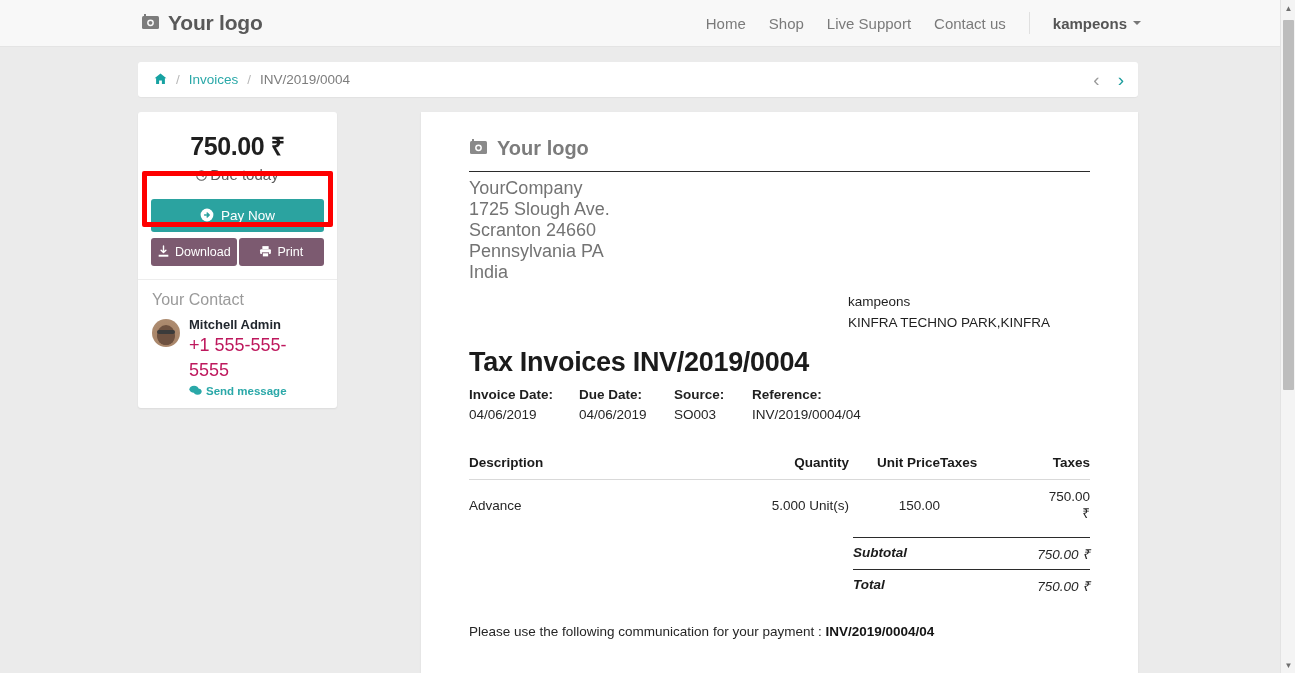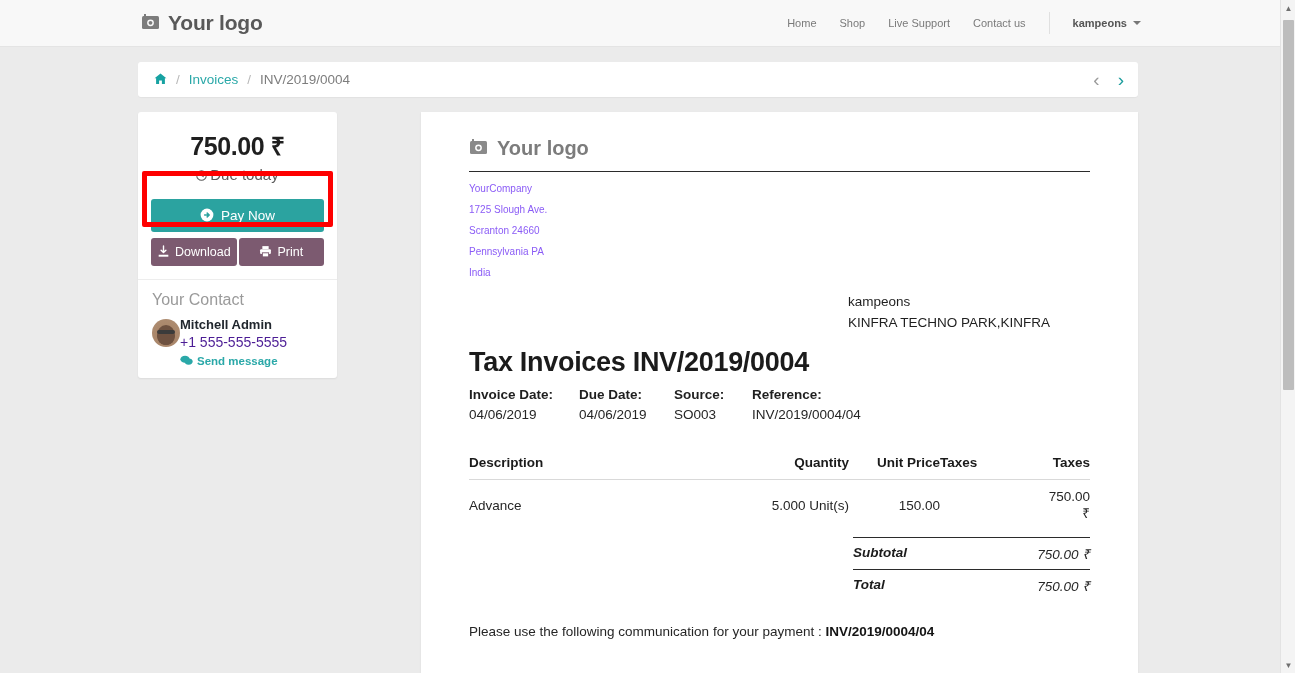--- a/index.html
+++ b/index.html
@@ -32,21 +32,21 @@
     gap: 8px;
   }
   #brand .cam { display:block; }
   #brand .brand-text {
     font-size: 21px; font-weight: bold; color: #595959;
     letter-spacing: -0.2px;
   }
   #navlinks {
     margin-left: auto; margin-right: 139px;
     display: flex; align-items: center; gap: 23px;
-    font-size: 11px;
+    font-size: 15px;
   }
   #navlinks a {
     color: #7a7a7a; text-decoration: none;
   }
   #navlinks .user {
     color: #555; font-weight: bold;
     display:flex; align-items:center; gap:6px;
     padding-left: 23px;
     border-left: 1px solid #e0e0e0;
     height: 22px;
@@ -110,38 +110,38 @@
     flex:1; background:#7c5a70; color:#fff;
     height:28px; border-radius:3px; border:0;
     display:flex;align-items:center;justify-content:center;gap:5px;
     font-size:12.5px; cursor:pointer;
   }
   #contact-sec {
     border-top:1px solid #ededed;
     padding: 11px 13px 11px 14px;
   }
   #contact-title { font-size:16px; color:#9a9a9a; margin-bottom:6px; }
-  #contact-row { display:flex; align-items:flex-start;margin-top:8px; }
+  #contact-row { display:flex; gap:9px; align-items:flex-start;margin-top:8px; }
   #avatar {
     width:28px;height:28px;border-radius:50%;
     flex-shrink:0; margin-top:2px;
     background: radial-gradient(circle at 50% 62%, #8a6a52 0%, #7d5f49 38%, #a9866a 39%, #b08f74 100%);
     position:relative; overflow:hidden;
   }
   #avatar .face {
     position:absolute; left:5px; top:6px; width:18px; height:20px;
     border-radius:50% 50% 45% 45%;
     background:#6e5140;
   }
   #avatar .glasses {
     position:absolute; left:5px; top:11px; width:18px; height:4px;
     background:#3b3b3b; border-radius:2px;
   }
   #contact-name { font-size:13px; font-weight:bold; color:#21272e; line-height:1.25; }
-  #contact-phone { font-size:14px; color:#4c1d95; line-height:1.35; }
+  #contact-phone { font-size:18px; color:#be185d; line-height:1.35; }
   #send-msg {
     font-size:11.5px; color:#2aa8a8; font-weight:bold;
     margin-top:3px; display:flex; align-items:center; gap:4px;
     text-decoration:none; cursor:pointer;
   }
   #powered {
     border-top:1px solid #ededed;
     background:#fafafa;
     text-align:center; padding:6px 0 7px 0;
     font-size:10.5px; color:#a8a8a8;
@@ -163,21 +163,21 @@
     position:absolute; left:421px; top:112px;
     width:717px; height:561px;
     background:#fff;
     box-shadow: 0 1px 2px rgba(0,0,0,.07);
     padding: 16px 48px 0 48px;
   }
   #doc-logo { display:flex; align-items:center; gap:9px; padding: 9px 0 11px 0; }
   #doc-logo .brand-text { font-size:20px; font-weight:bold; color:#7c7c7c; }
   #doc-rule { border-top:1px solid #2b2b2b; }
   .addr {
-    font-size:10px; color:#8b5cf6; line-height:21px; padding-top:6px;
+    font-size:18px; color:#737373; line-height:21px; padding-top:6px;
   }
   #cust {
     margin-top:8px; margin-left:379px;
     font-size:13.5px; color:#1f1f1f; line-height:21px;
   }
   #doc-title {
     font-size:27px; font-weight:bold; color:#1b1b1b;
     margin-top:14px; letter-spacing:-0.3px;
   }
   #meta { display:flex; margin-top:9px; }

